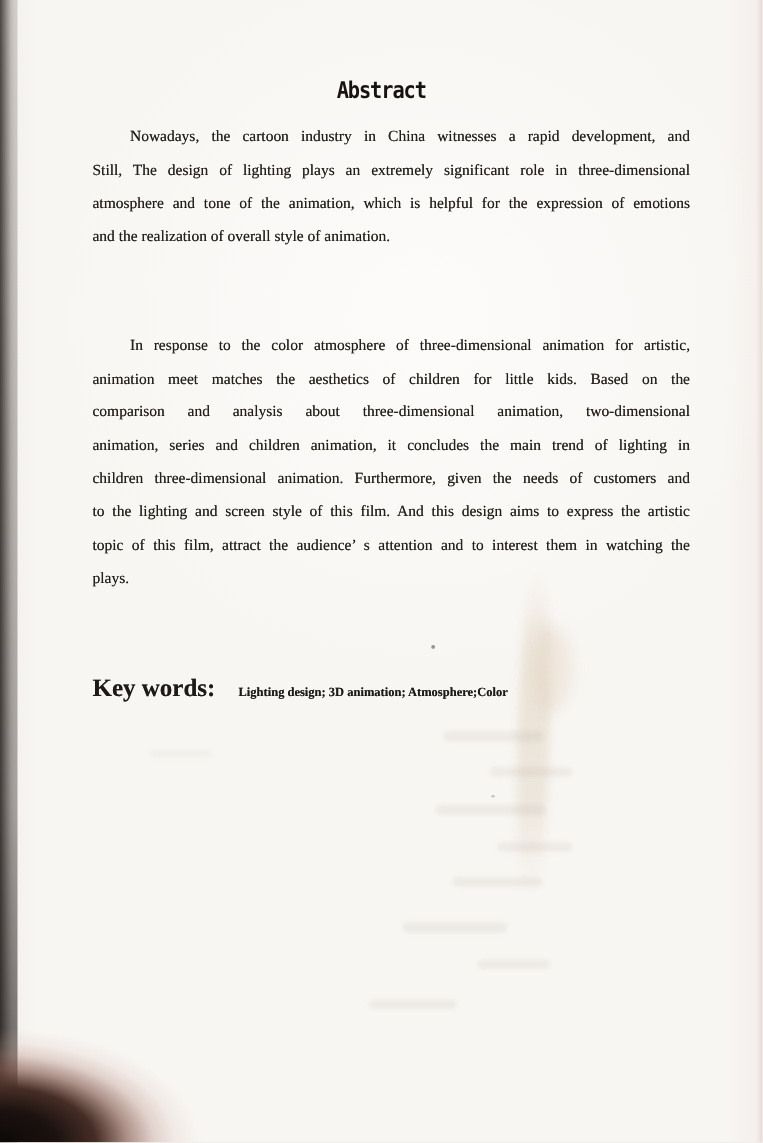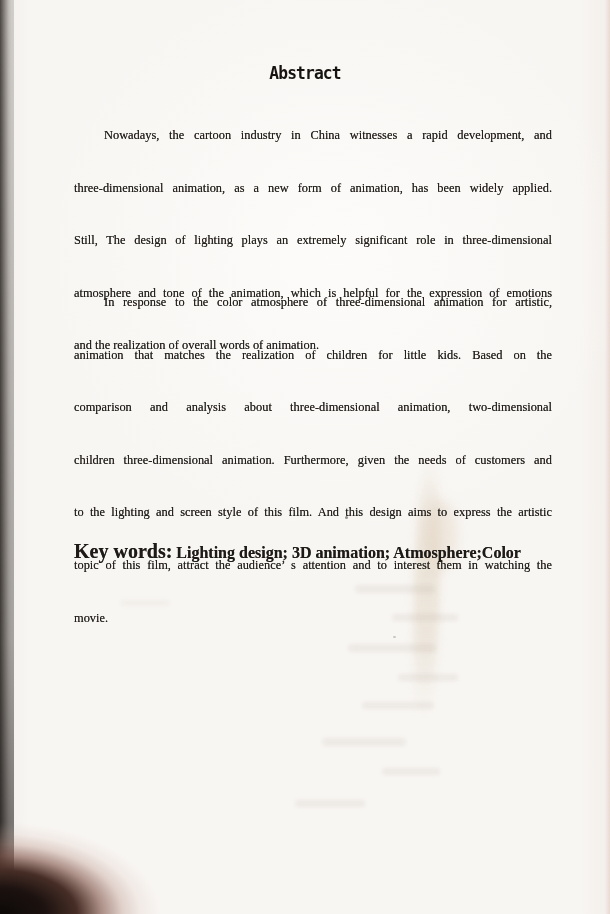--- a/index.html
+++ b/index.html
@@ -65,32 +65,31 @@
     transform: scaleX(0.88);
     transform-origin: 50% 50%;
   }
   .para { position: absolute; left: 0; width: 478px; font-size: 12.4px; line-height: 26.6px; }
   .para1 { top: 96px; }
   .para2 { top: 263px; }
   .ln {
     text-align: justify;
     text-align-last: justify;
     text-shadow: 0 0 0.45px rgba(36,33,29,0.75);
-    margin-top: 26px;
   }
   .ln.last { text-align: left; text-align-last: left; }
   .ln.ind { text-indent: 30px; }
   .ln.it { }
   .keywords {
     position: absolute; top: 540px; left: 0; width: 478px;
     font-weight: bold; color: #1d1a17;
     text-shadow: 0 0 0.4px rgba(29,26,23,0.7);
   }
   .kw-label { font-size: 20px; }
-  .kw-text  { font-size: 16px; }
+  .kw-text  { font-size: 10px; margin-left: 16px; }
 </style>
 </head>
 <body>
 
 <div class="page">
 
   <div class="artifact streak"></div>
   <div class="artifact streak2"></div>
   <div class="artifact smudge" style="left:355px; top:585px; width:80px; height:8px;"></div>
   <div class="artifact smudge" style="left:392px; top:614px; width:66px; height:7px;"></div>
@@ -103,34 +102,34 @@
   <div class="artifact smudge" style="left:120px; top:600px; width:50px; height:6px; opacity:0.6;"></div>
   <div class="artifact speck" style="left:345px; top:516px; width:3px; height:3px;"></div>
   <div class="artifact speck" style="left:393px; top:636px; width:3px; height:2px; opacity:0.5;"></div>
 
   <div class="content">
 
     <div class="title">Abstract</div>
 
     <div class="para para1">
       <div class="ln ind">Nowadays, the cartoon industry in China witnesses a rapid development, and</div>
-      <div class="ln">three-dimensional animation, as a new form of animation, has been widely applied.</div>
       <div class="ln">Still, The design of lighting plays an extremely significant role in three-dimensional</div>
       <div class="ln">atmosphere and tone of the animation, which is helpful for the expression of emotions</div>
-      <div class="ln last">and the realization of overall words of animation.</div>
+      <div class="ln last">and the realization of overall style of animation.</div>
     </div>
 
     <div class="para para2">
       <div class="ln ind">In response to the color atmosphere of three-dimensional animation for artistic,</div>
-      <div class="ln">animation that matches the realization of children for little kids. Based on the</div>
+      <div class="ln">animation meet matches the aesthetics of children for little kids. Based on the</div>
       <div class="ln">comparison and analysis about three-dimensional animation, two-dimensional</div>
+      <div class="ln">animation, series and children animation, it concludes the main trend of lighting in</div>
       <div class="ln">children three-dimensional animation. Furthermore, given the needs of customers and</div>
       <div class="ln">to the lighting and screen style of this film. And this design aims to express the artistic</div>
       <div class="ln it">topic of this film, attract the audience’ s attention and to interest them in watching the</div>
-      <div class="ln last">movie.</div>
+      <div class="ln last">plays.</div>
     </div>
 
     <div class="keywords"><span class="kw-label">Key words:</span><span class="kw-text"> Lighting design; 3D animation; Atmosphere;Color</span>
     </div>
 
   </div>
 
   <div class="artifact edge-left"></div>
   <div class="artifact edge-right"></div>
   <div class="artifact corner-blob"></div>

